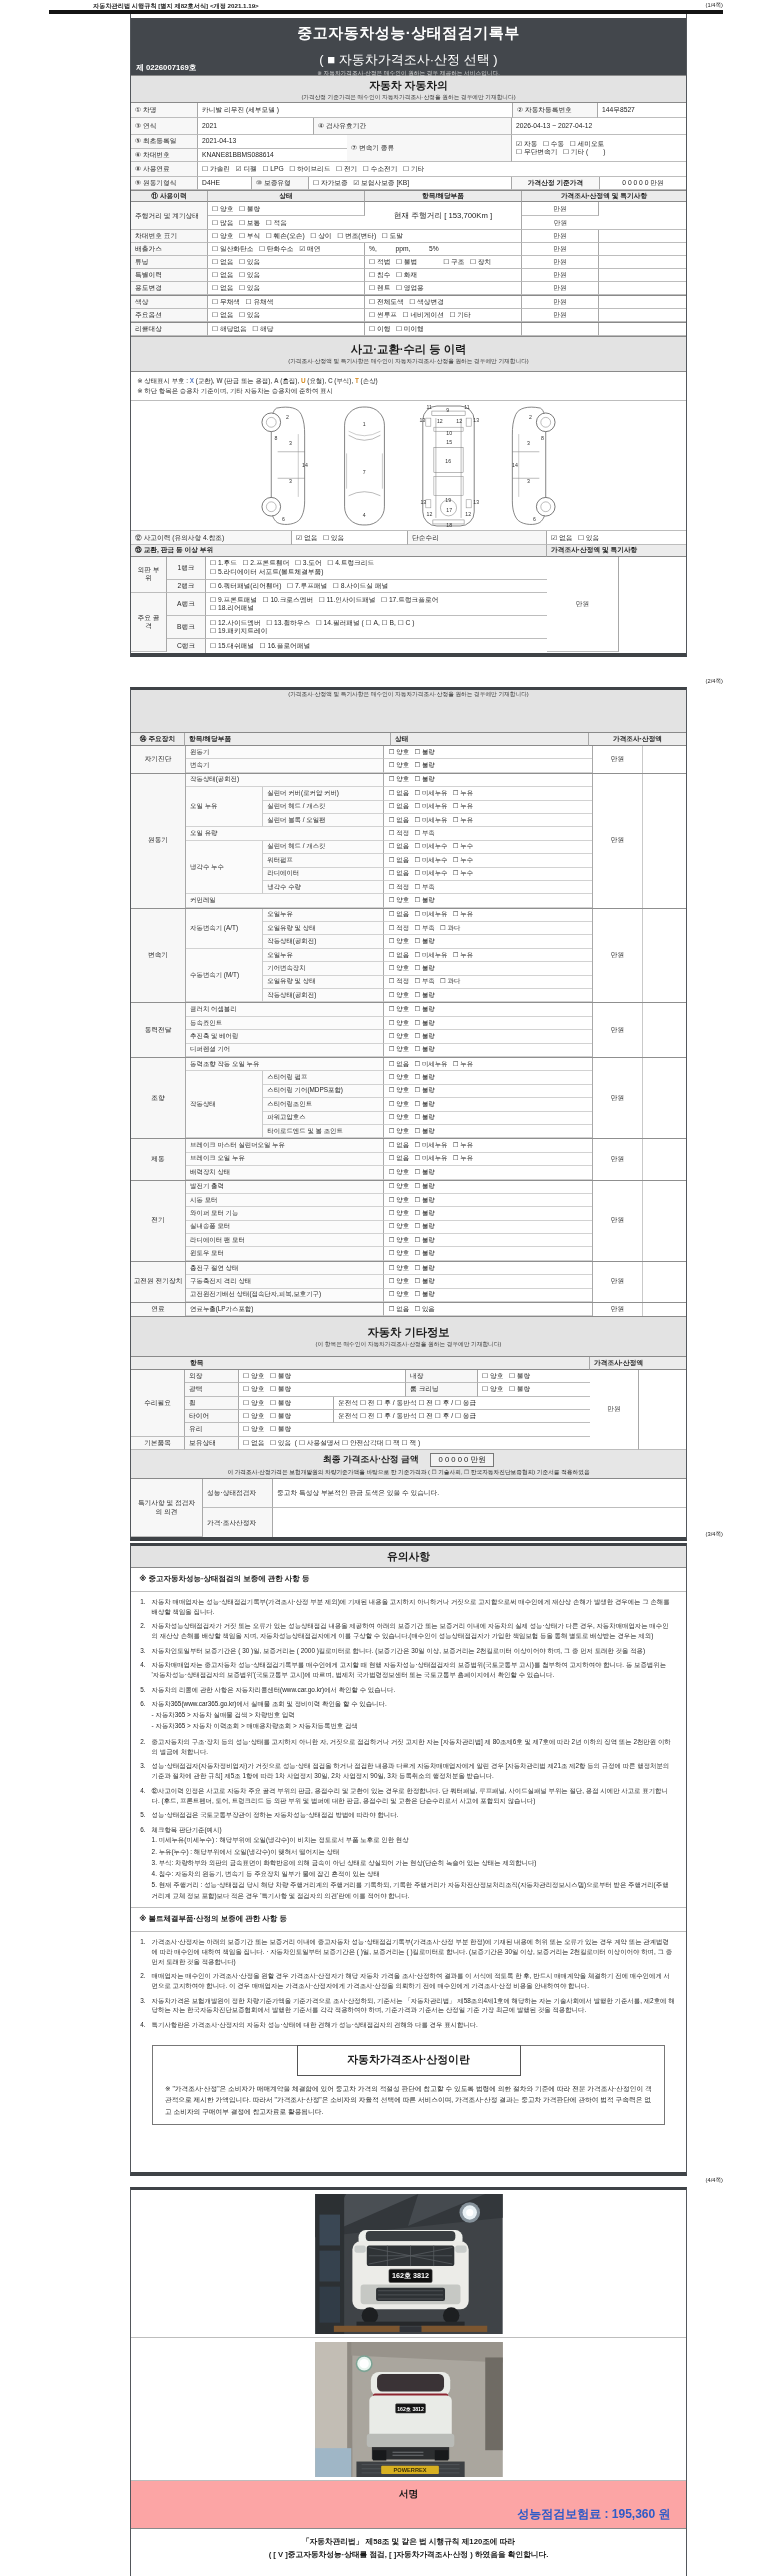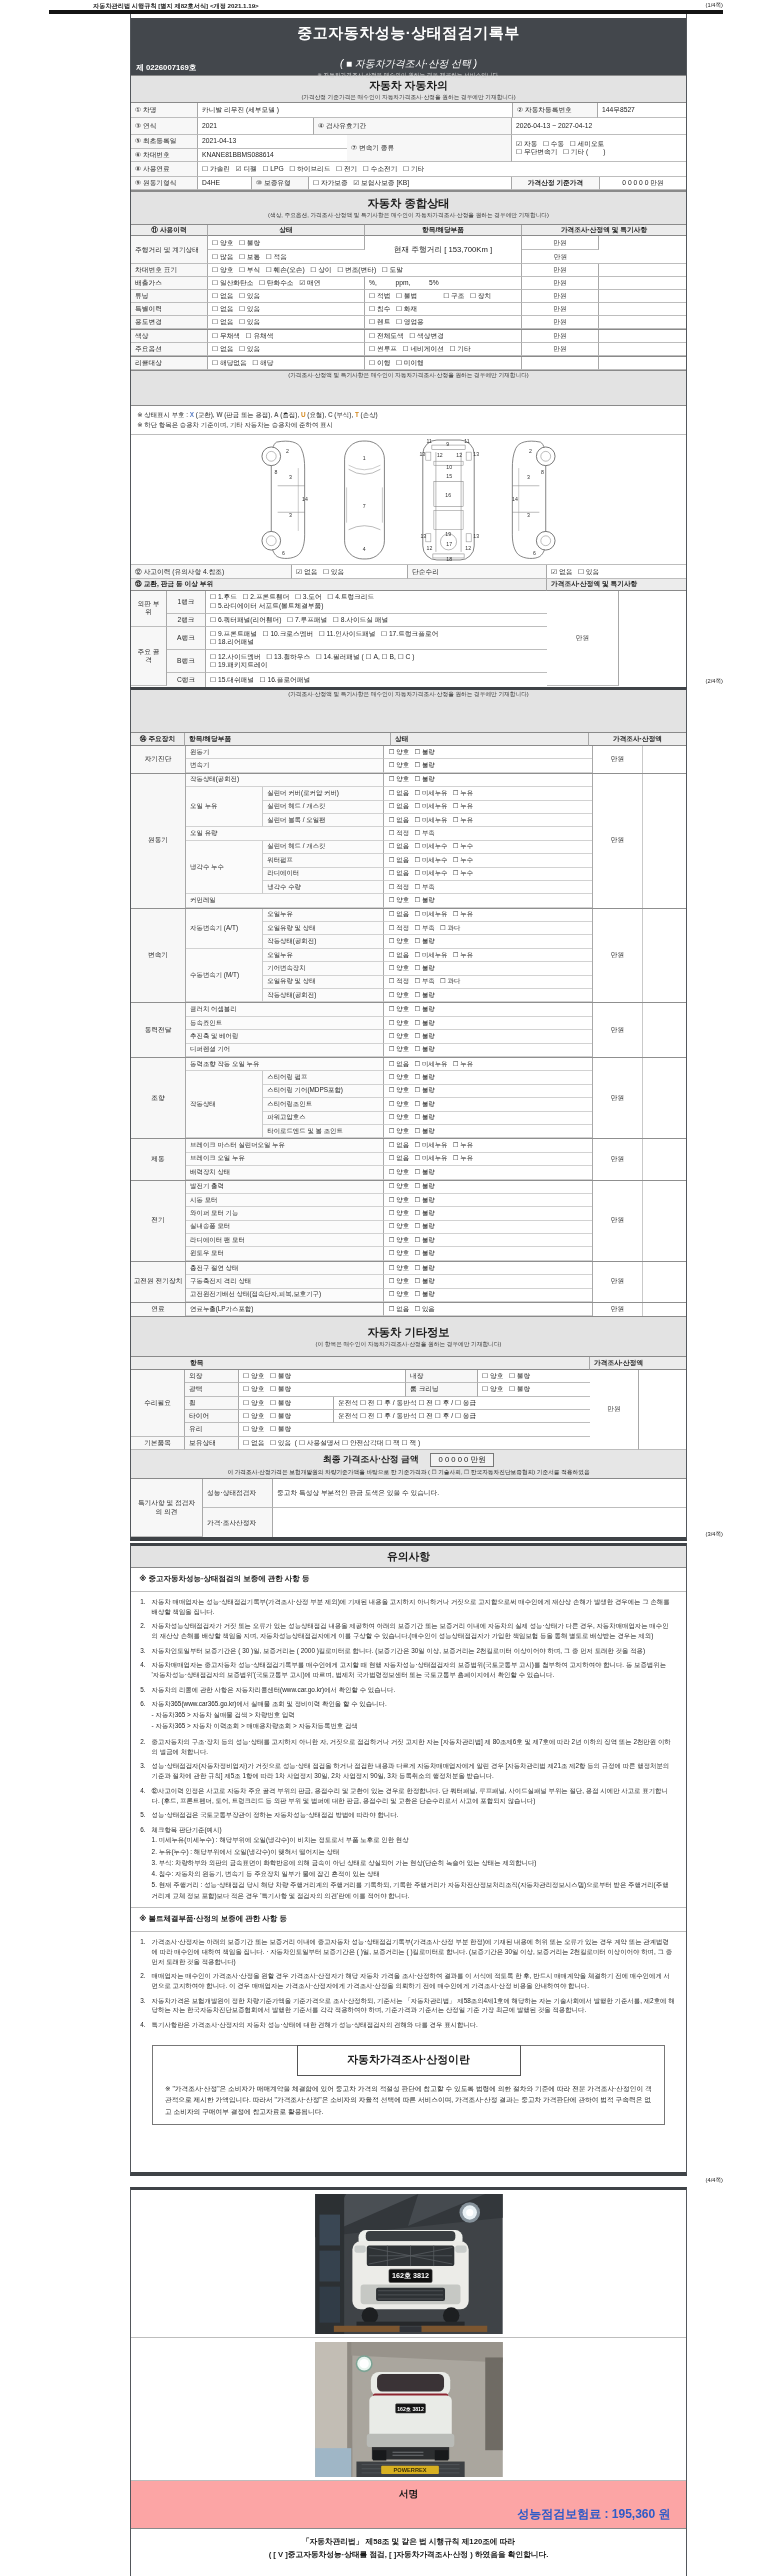--- a/index.html
+++ b/index.html
@@ -13,21 +13,21 @@
   
   .pgbox{left:130px;width:557px;background:#fff;border:1px solid #53575c;
          border-bottom:4.1px solid #3f4347;box-sizing:border-box;}
   #box1{top:14.4px;border-top:none;}
   #box2{top:687px;border-top:3.1px solid #3f4347;}
   #box3{top:1543px;border-top:3.1px solid #3f4347;height:633px;overflow:hidden;}
   #box4{top:2187px;border-top:3.1px solid #3f4347;height:402px;overflow:hidden;}
   
   .darkhead{background:#43474c;color:#fff;text-align:center;position:relative;height:56px;margin-top:4.1px;padding-top:1px;}
   .darkhead .t{font-size:15px;font-weight:bold;letter-spacing:0.5px;margin-top:4.1px;}
-  .darkhead .s{font-size:10px;margin-top:14px;font-style:italic;}
+  .darkhead .s{font-size:13px;margin-top:8px;}
   .darkhead .n{font-size:5.7px;color:#d9d9d9;margin-top:1.5px;}
   .docno{position:absolute;left:5.2px;bottom:2.1px;font-size:7.7px;font-weight:bold;}
   
   .sech{background:#e3e3e3;text-align:center;border-bottom:0.5px solid #8a8a8a;border-top:0.5px solid #8a8a8a;}
   .sech .t{font-size:11.3px;font-weight:bold;padding-top:4.1px;}
   .sech .s{font-size:5.7px;color:#333;padding:1px 0 3.6px;}
   
   .row{display:flex;}
   .c{border-right:0.5px solid #a8a8a8;border-bottom:0.5px solid #bdbdbd;display:flex;align-items:center;
      padding:0.5px 4.1px;box-sizing:border-box;font-size:6.7px;white-space:pre-wrap;line-height:1.25;}
@@ -147,24 +147,20 @@
     <div class="row" style="height:13.4px;border-bottom:0.5px solid #8a8a8a;">
       <div class="c lb" style="width:67px;">⑨ 원동기형식</div>
       <div class="c" style="width:54px;">D4HE</div>
       <div class="c lb" style="width:57px;">⑩ 보증유형</div>
       <div class="c" style="width:203px;">☐ 자가보증   ☑ 보험사보증 [KB]</div>
       <div class="c lb ctr" style="width:88px;font-weight:bold;">가격산정 기준가격</div>
       <div class="c ctr" style="flex:1;">0 0 0 0 0 만원</div>
     </div>
   </div>
 
-  <div class="sech" style="height:34px;box-sizing:border-box;">
-    <div class="t">자동차 종합상태</div>
-    <div class="s">(색상, 주요옵션, 가격조사·산정액 및 특기사항은 매수인이 자동차가격조사·산정을 원하는 경우에만 기재합니다)</div>
-  </div>
 
   <div>
     <div class="row" style="height:11.3px;">
       <div class="c hd" style="width:77px;">⑪ 사용이력</div>
       <div class="c hd" style="width:157px;">상태</div>
       <div class="c hd" style="width:157px;">항목/해당부품</div>
       <div class="c hd" style="flex:1;">가격조사·산정액 및 특기사항</div>
     </div>
     <div class="row" style="height:28px;">
       <div class="c lb" style="width:77px;">주행거리 및 계기상태</div>
@@ -230,20 +226,21 @@
     <div class="row" style="height:13px;border-top:0.5px solid #8a8a8a;">
       <div class="c lb" style="width:77px;">리콜대상</div>
       <div class="c" style="width:157px;">☐ 해당없음   ☐ 해당</div>
       <div class="c" style="width:157px;">☐ 이행   ☐ 미이행</div>
       <div class="c price" style="width:77px;"></div>
       <div class="c" style="flex:1;"></div>
     </div>
   </div>
 
   <div class="sech" style="height:36px;box-sizing:border-box;">
+    <div class="t">사고·교환·수리 등 이력</div>
     <div class="s">(가격조사·산정액 및 특기사항은 매수인이 자동차가격조사·산정을 원하는 경우에만 기재합니다)</div>
   </div>
 
   <div class="notes">
     <div>
       <span>※ 상태표시 부호 : </span><span class="symx">X</span><span> (교환),  </span><span class="symg">W</span><span> (판금 또는 용접),  </span><span class="symg">A</span><span> (흠집),  </span><span class="symu">U</span><span> (요철),  </span><span class="symg">C</span><span> (부식),  </span><span class="symu">T</span><span> (손상)</span>
     </div>
     <div>※ 하단 항목은 승용차 기준이며, 기타 자동차는 승용차에 준하여 표시</div>
   </div>
 

